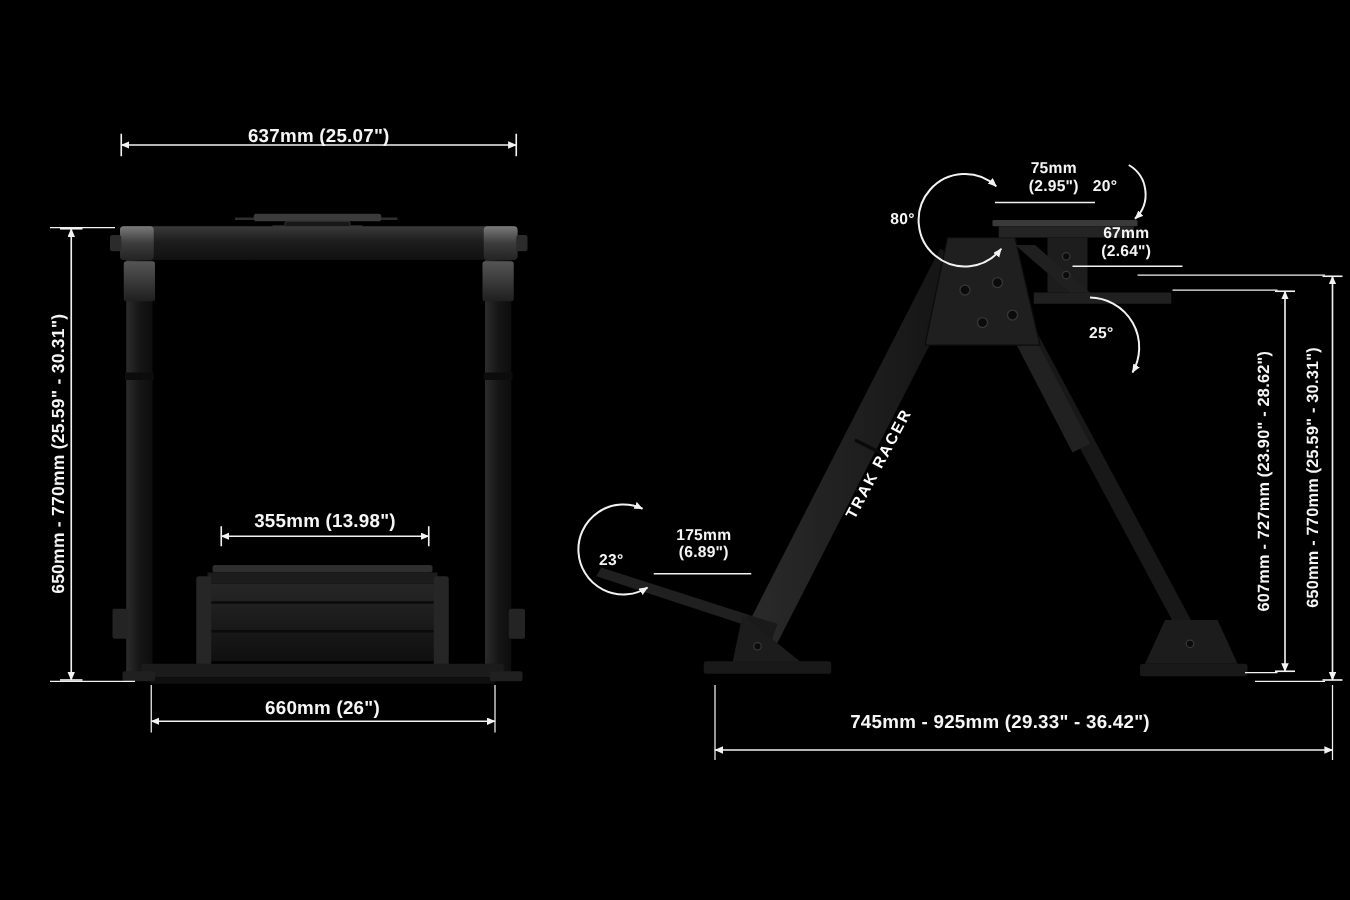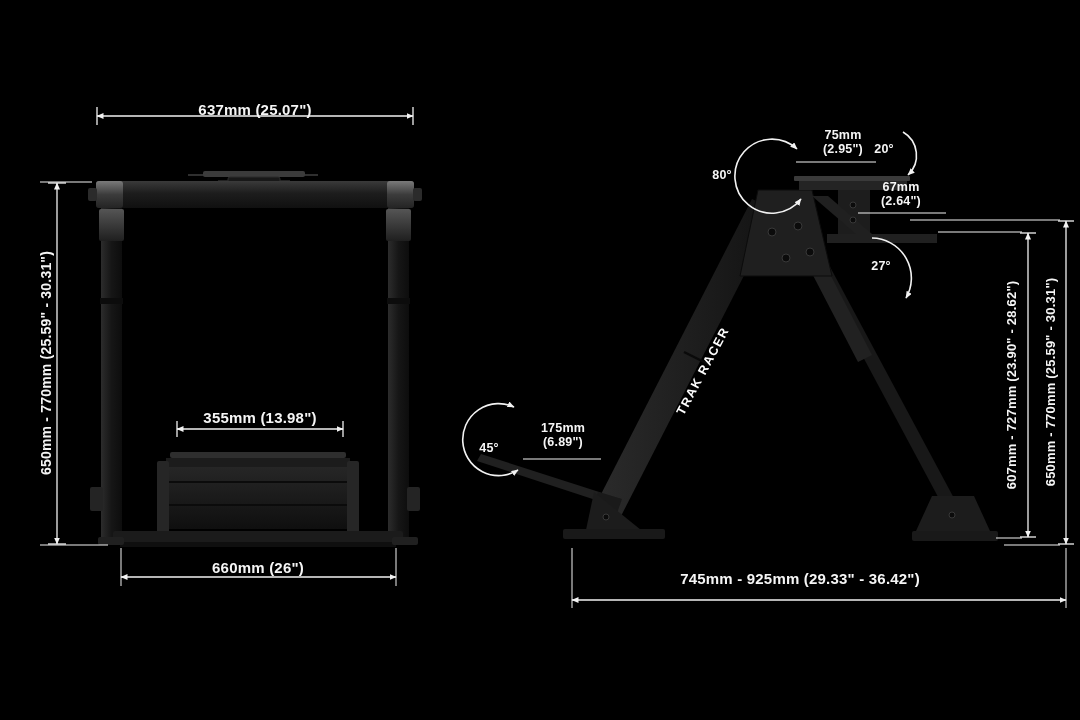--- a/index.html
+++ b/index.html
@@ -184,21 +184,21 @@
 
   <div class="dim-label lg" style="left:255px;top:109px;">637mm (25.07")</div>
   <div class="dim-label vert" style="left:46px;top:363px;font-size:14px;">650mm - 770mm (25.59" - 30.31")</div>
   <div class="dim-label lg" style="left:260px;top:417px;">355mm (13.98")</div>
   <div class="dim-label lg" style="left:258px;top:567px;">660mm (26")</div>
 
   <div class="dim-label sm wrap" style="left:843px;top:142px;">75mm (2.95")</div>
   <div class="dim-label sm" style="left:884px;top:149px;">20°</div>
   <div class="dim-label sm wrap" style="left:901px;top:194px;width:70px;">67mm (2.64")</div>
   <div class="dim-label sm" style="left:722px;top:175px;">80°</div>
-  <div class="dim-label sm" style="left:881px;top:266px;">27°</div>
-  <div class="dim-label sm" style="left:489px;top:448px;">45°</div>
+  <div class="dim-label sm" style="left:881px;top:266px;">25°</div>
+  <div class="dim-label sm" style="left:489px;top:448px;">23°</div>
   <div class="dim-label sm wrap" style="left:563px;top:435px;width:70px;">175mm (6.89")</div>
   <div class="dim-label vert" style="left:1011px;top:385px;">607mm - 727mm (23.90" - 28.62")</div>
   <div class="dim-label vert" style="left:1050px;top:382px;">650mm - 770mm (25.59" - 30.31")</div>
   <div class="dim-label lg" style="left:800px;top:578px;">745mm - 925mm (29.33" - 36.42")</div>
 
   <div class="dim-label brand" style="left:703px;top:371px;">TRAK RACER</div>
 </div>
 
 </body></html>

